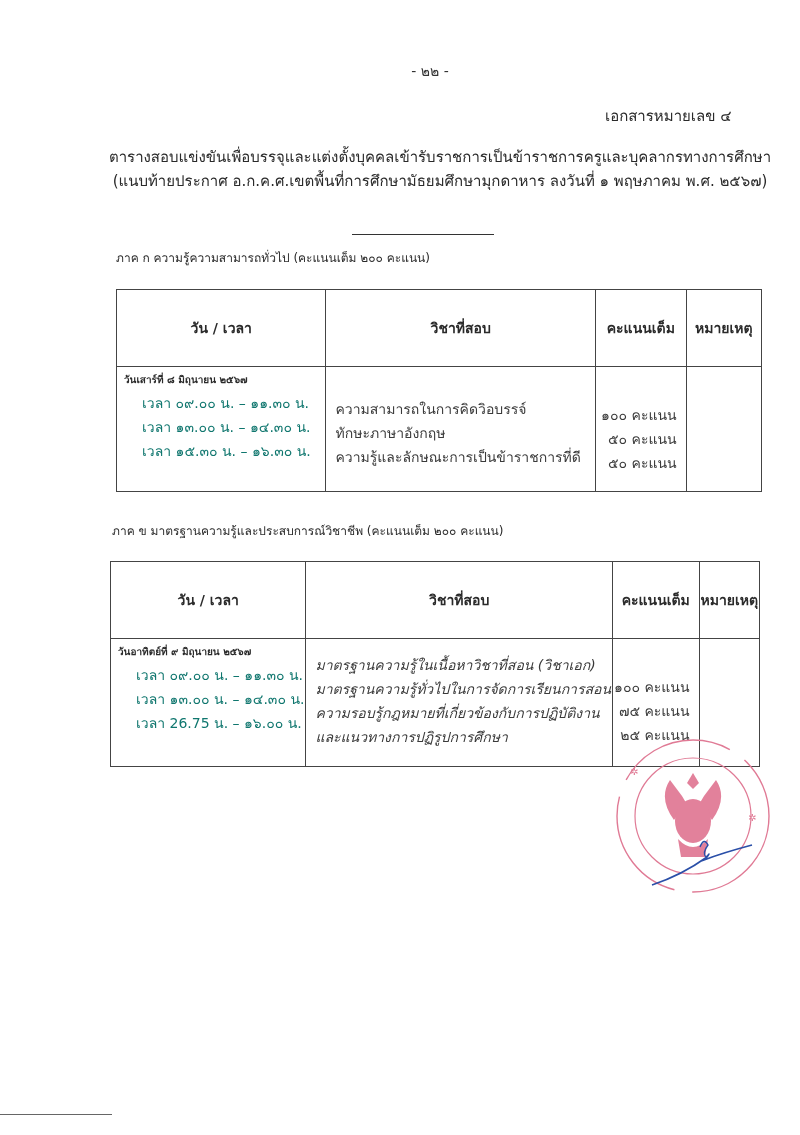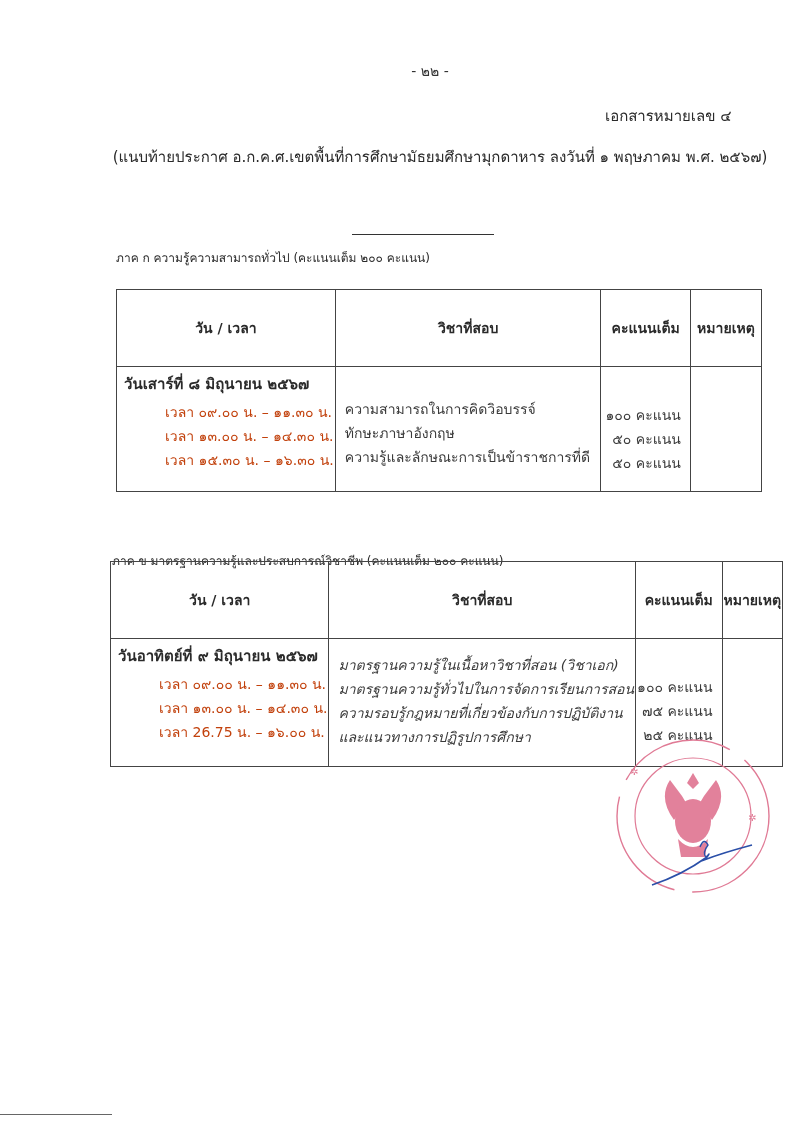--- a/index.html
+++ b/index.html
@@ -8,34 +8,35 @@
   .abs { position: absolute; }
   .page-num { left: 0; width: 860px; top: 60px; text-align: center; font-size: 14px; color: #333; }
   .docno { left: 605px; top: 104px; font-size: 15px; }
   .title { left: 100px; width: 680px; text-align: center; font-size: 15px; line-height: 24px; top: 145px; }
   .title div { white-space: nowrap; }
   .rule { left: 352px; top: 234px; width: 142px; height: 0; border-top: 1.5px solid #333; }
   .section { font-size: 12px; white-space: nowrap; }
   table.sched { position: absolute; border-collapse: collapse; font-size: 14px; }
   table.sched th, table.sched td { border: 1.2px solid #444; vertical-align: top; }
   table.sched th { font-weight: bold; font-size: 14px; height: 74px; vertical-align: middle; text-align: center; }
-  .date-line { font-weight: bold; font-size: 15px; padding: 4px 0 4px 6px; white-space: nowrap; }
-  .time-line { padding-left: 47px; line-height: 24px; white-space: nowrap; color: #c2410c; }
+  .date-line { font-weight: bold; font-size: 10px; padding: 4px 0 4px 6px; white-space: nowrap; }
+  .time-line { padding-left: 24px; line-height: 24px; white-space: nowrap; color: #0f766e; }
   .subj-line { line-height: 24px; padding-left: 8px; white-space: nowrap; color: #3a3a3a; }
   .score-line { line-height: 24px; text-align: right; padding-right: 8px; white-space: nowrap; color: #3a3a3a; }
   .seal { left: 612px; top: 735px; width: 162px; height: 162px; }
   .bottom-line { left: 0; top: 1114px; width: 112px; border-top: 1.5px solid #666; }
 </style>
 </head>
 <body>
 
 <div class="abs page-num">- ๒๒ -</div>
 <div class="abs docno">เอกสารหมายเลข ๔</div>
 
 <div class="abs title">
+  <div>ตารางสอบแข่งขันเพื่อบรรจุและแต่งตั้งบุคคลเข้ารับราชการเป็นข้าราชการครูและบุคลากรทางการศึกษา</div>
   <div>(แนบท้ายประกาศ อ.ก.ค.ศ.เขตพื้นที่การศึกษามัธยมศึกษามุกดาหาร ลงวันที่  ๑  พฤษภาคม พ.ศ. ๒๕๖๗)</div>
 </div>
 <div class="abs rule"></div>
 
 <div class="abs section" style="left:116px; top:248px;">ภาค ก ความรู้ความสามารถทั่วไป (คะแนนเต็ม ๒๐๐ คะแนน)</div>
 <table class="sched" style="left:116px; top:289px; width:646px;">
   <tbody>
       <tr>
     <th style="width:208px;">วัน / เวลา</th>
     <th style="width:268px;">วิชาที่สอบ</th>
@@ -57,21 +58,21 @@
     <td style="padding-top:36px;">
       <div class="score-line">๑๐๐  คะแนน</div>
       <div class="score-line">๕๐  คะแนน</div>
       <div class="score-line">๕๐  คะแนน</div>
     </td>
     <td></td>
   </tr>
 </tbody>
   </table>
 
-<div class="abs section" style="left:112px; top:521px;margin-top:30px;">ภาค ข มาตรฐานความรู้และประสบการณ์วิชาชีพ (คะแนนเต็ม ๒๐๐ คะแนน)</div>
+<div class="abs section" style="left:112px; top:521px;">ภาค ข มาตรฐานความรู้และประสบการณ์วิชาชีพ (คะแนนเต็ม ๒๐๐ คะแนน)</div>
 <table class="sched" style="left:110px; top:561px; width:646px;">
   <tbody>
       <tr>
     <th style="width:206px;">วัน / เวลา</th>
     <th style="width:268px;">วิชาที่สอบ</th>
     <th style="width:92px;">คะแนนเต็ม</th>
     <th style="width:74px;">หมายเหตุ</th>
   </tr>
   <tr style="height:128px;">
     <td>

